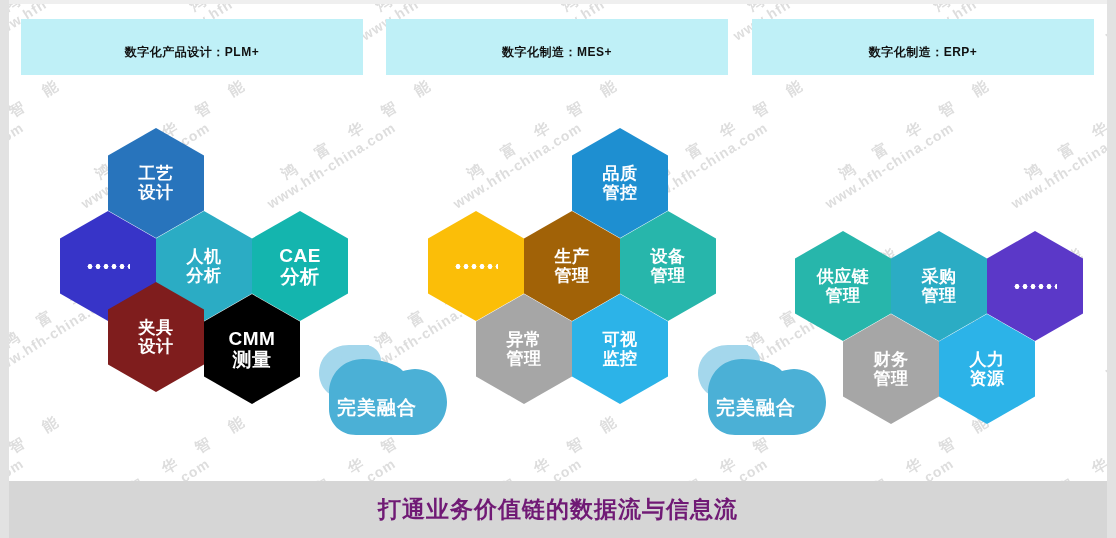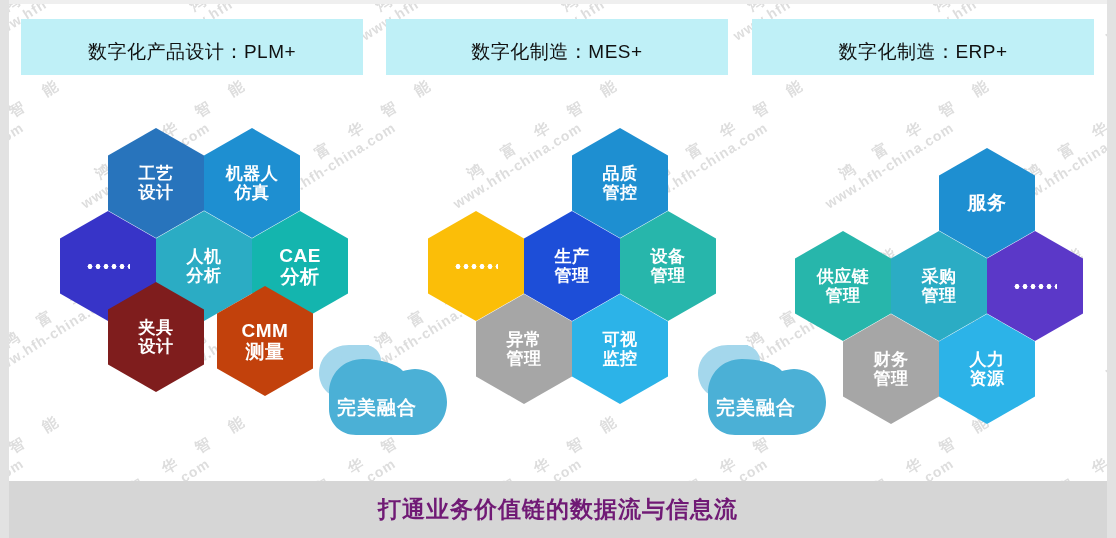--- a/index.html
+++ b/index.html
@@ -46,21 +46,21 @@
 
   
   .hdr {
     position: absolute;
     height: 56px;
     background: #bff0f7;
     display: flex; align-items: center; justify-content: center;
     z-index: 10;
   }
   .hdr span {
-    font-size: 19px; font-weight: 400; color: #101010;
+    font-size: 12px; font-weight: 700; color: #101010;
     letter-spacing: .5px;
     margin-top: 10px;
   }
 
   
   .hexwrap { position: absolute; z-index: 12; }
   .hex {
     position: absolute;
     width: 96px; height: 110px;
     clip-path: polygon(50% 0%, 100% 25%, 100% 75%, 50% 100%, 0% 75%, 0% 25%);
@@ -185,65 +185,59 @@
     <span>数字化制造：MES+</span>
   </div>
   <div class="hdr" style="left:752px; top:19px; width:342px;">
     <span>数字化制造：ERP+</span>
   </div>
 
   <div class="hexwrap" id="cluster-plm" style="left:60px; top:128px; width:290px; height:250px;">
     <div class="hex" style="left:48px;  top:0px;   background:#2874BC;text-align:center;">
       <span class="lbl">工艺<br>设计</span>
     </div>
-    <div class="hex" style="left:144px; top:0px;   background:#1E8FD1;">
-      <span class="lbl">机器人<br>仿真</span>
-    </div>
     <div class="hex dots" style="left:0px;   top:83px;  background:#3734C8;">
       <span class="lbl"></span>
     </div>
     <div class="hex" style="left:96px;  top:83px;  background:#2BACC4;">
       <span class="lbl">人机<br>分析</span>
     </div>
     <div class="hex big" style="left:192px; top:83px;  background:#14B5AE;">
       <span class="lbl">CAE<br>分析</span>
     </div>
     <div class="hex" style="left:48px;  top:154px; background:#7f1d1d;">
       <span class="lbl">夹具<br>设计</span>
     </div>
-    <div class="hex big" style="left:144px; top:158px; background:#c2410c;margin-left:13px;">
+    <div class="hex big" style="left:144px; top:166px; background:#000000;">
       <span class="lbl">CMM<br>测量</span>
     </div>
   </div>
 
   <div class="hexwrap" id="cluster-mes" style="left:428px; top:128px; width:290px; height:250px;">
     <div class="hex" style="left:144px; top:0px;   background:#1E8FD1;">
       <span class="lbl">品质<br>管控</span>
     </div>
     <div class="hex dots" style="left:0px;   top:83px;  background:#FBBE08;">
       <span class="lbl"></span>
     </div>
-    <div class="hex" style="left:96px;  top:83px;  background:#1d4ed8;">
+    <div class="hex" style="left:96px;  top:83px;  background:#a16207;">
       <span class="lbl">生产<br>管理</span>
     </div>
     <div class="hex" style="left:192px; top:83px;  background:#27B6AB;">
       <span class="lbl">设备<br>管理</span>
     </div>
     <div class="hex" style="left:48px;  top:166px; background:#A6A6A6;">
       <span class="lbl">异常<br>管理</span>
     </div>
     <div class="hex" style="left:144px; top:166px; background:#2CB3E8;">
       <span class="lbl">可视<br>监控</span>
     </div>
   </div>
 
   <div class="hexwrap" id="cluster-erp" style="left:795px; top:148px; width:290px; height:250px;">
-    <div class="hex big" style="left:144px; top:0px;   background:#1E8FD1;">
-      <span class="lbl">服务</span>
-    </div>
     <div class="hex" style="left:0px;   top:83px;  background:#27B6AB;">
       <span class="lbl">供应链<br>管理</span>
     </div>
     <div class="hex" style="left:96px;  top:83px;  background:#2BACC4;">
       <span class="lbl">采购<br>管理</span>
     </div>
     <div class="hex dots" style="left:192px; top:83px;  background:#5B38C8;">
       <span class="lbl"></span>
     </div>
     <div class="hex" style="left:48px;  top:166px; background:#A6A6A6;">

